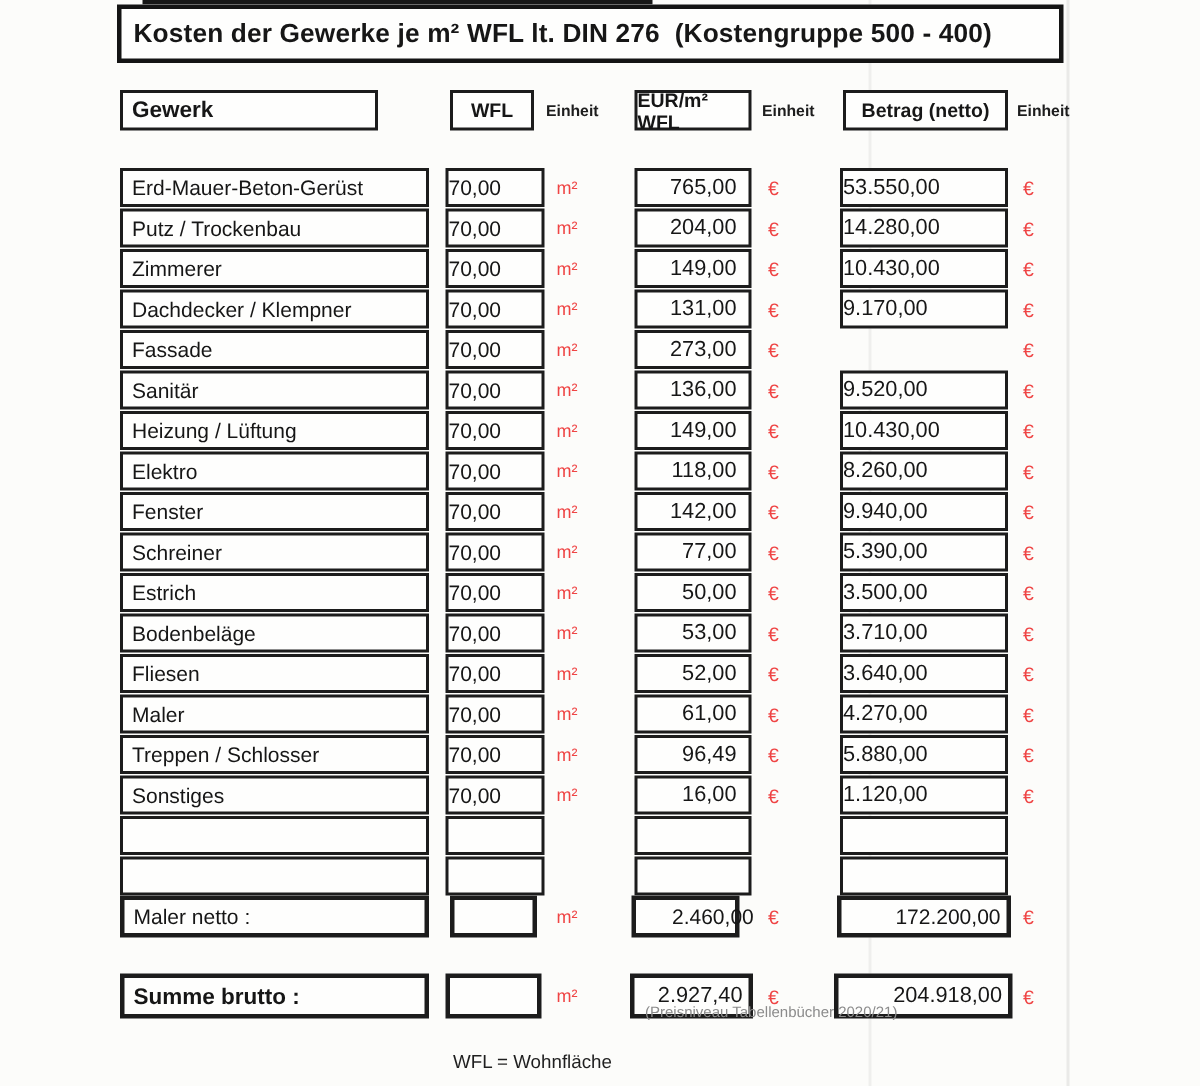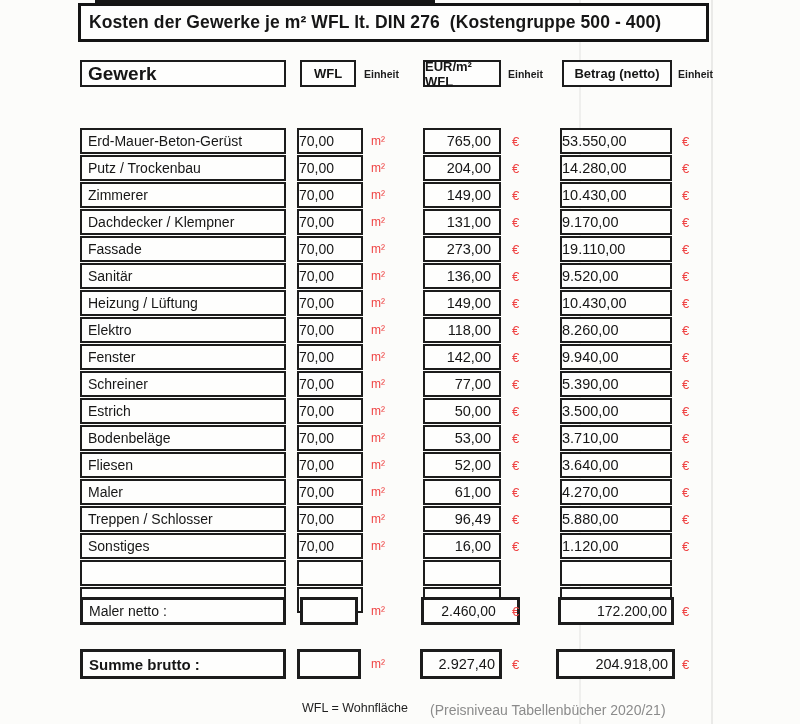--- a/index.html
+++ b/index.html
@@ -34,68 +34,68 @@
     display: flex;
     align-items: center;
     padding-left: 8px;
     font-size: 17.5px;
     font-weight: bold;
     white-space: pre;
     letter-spacing: 0.1px;
   }
   
   .hdr { top: 60px; height: 27px; font-weight: bold; }
-  .hdr-gewerk { left: 80px; width: 206px; padding-left: 6px; font-size: 19px; }
+  .hdr-gewerk { left: 80px; width: 172px; padding-left: 6px; font-size: 15px; }
   .hdr-wfl    { left: 300px; width: 56px; justify-content: center; font-size: 13px; }
   .hdr-eur    { left: 423px; width: 78px; justify-content: center; font-size: 13px; }
   .hdr-betrag { left: 562px; width: 110px; justify-content: center; font-size: 13px; }
   .einheit {
     position: absolute; top: 60px; height: 27px;
     display: flex; align-items: center;
     font-size: 10.5px; font-weight: bold; color: #1d1d1d;
   }
   .e1 { left: 364px; } .e2 { left: 508px; } .e3 { left: 678px; }
   
   .row, .srow, .brow { position: absolute; left: 0; width: 800px; }
-  .row { height: 27px; margin-top: 16px; }
+  .row { height: 27px; }
   .c-gewerk { left: 80px;  width: 206px; padding-left: 6px; }
   .c-wfl    { left: 297px; width: 66px;  justify-content: flex-end; padding-right: 4px; }
   .c-eur    { left: 423px; width: 78px;  justify-content: flex-end; padding-right: 4px; }
   .c-betrag { left: 560px; width: 112px; justify-content: flex-end; padding-right: 4px; }
   .unit {
     position: absolute; top: 0; height: 26px;
     display: flex; align-items: center; color: #ef4444;
   }
   .u-m2 { left: 371px; font-size: 12px; }
   .u-e1 { left: 512px; font-size: 13px; }
   .u-e2 { left: 682px; font-size: 13px; }
   
   .srow { top: 597px; height: 30px; }
   .srow .box { height: 28px; border-width: 3px; }
   .srow .unit { height: 28px; }
   .s-label  { left: 80px;  width: 206px; padding-left: 6px; }
   .s-wfl    { left: 300px; width: 58px; border-width: 2px; }
-  .s-eur    { left: 421px; width: 99px; justify-content: center; padding-right: 4px; }
+  .s-eur    { left: 421px; width: 72px; justify-content: flex-start; padding-right: 4px; padding-left: 24px; }
   .s-betrag { left: 558px; width: 116px; justify-content: flex-end; padding-right: 4px; }
   
   .brow { top: 649px; height: 32px; }
   .brow .box { height: 30px; border-width: 3px; }
   .brow .unit { height: 30px; }
   .b-label  { left: 80px;  width: 206px; padding-left: 6px; border-width: 4px; font-weight: bold; font-size: 15px; }
   .b-wfl    { left: 297px; width: 64px; }
   .b-eur    { left: 420px; width: 82px; justify-content: flex-end; padding-right: 4px; font-size: 14.5px; padding-left: 32px; }
   .b-betrag { left: 556px; width: 119px; justify-content: flex-end; padding-right: 4px; font-size: 14.5px; }
   
   .footer-legend {
     position: absolute; left: 302px; top: 701px;
     font-size: 12.5px; color: #1f1f1f;
   }
   .footer-note {
-    position: absolute; left: 430px; top: 702px;
-    font-size: 14px; color: #8b8b8b;
+    position: absolute; left: 430px; top: 670px;
+    font-size: 10px; color: #8b8b8b;
   }
   
   .top-edge-line { position: absolute; left: 95px; top: 0; width: 340px; height: 3px; background: #161616; }
   .fold-line { position: absolute; left: 579px; top: 0; width: 2px; height: 724px; background: rgba(0,0,0,0.05); }
   .page-edge-line { position: absolute; left: 711px; top: 0; width: 2px; height: 724px; background: rgba(0,0,0,0.07); }
 </style>
 </head>
 <body>
 
 <div class="page">
@@ -202,23 +202,20 @@
         <span class="b-gewerk">Fassade</span>
       </div>
       <div class="box c-wfl">
         <span class="b-wfl">70,00</span>
       </div>
       <span class="unit u-m2">m²</span>
       <div class="box c-eur">
         <span class="b-eur">273,00</span>
       </div>
       <span class="unit u-e1">€</span>
-      <div class="box c-betrag">
-        <span class="b-betrag">19.110,00</span>
-      </div>
       <span class="unit u-e2">€</span>
     </div>
 
     <div class="row" style="top: 247px;">
       <div class="box c-gewerk">
         <span class="b-gewerk">Sanitär</span>
       </div>
       <div class="box c-wfl">
         <span class="b-wfl">70,00</span>
       </div>

